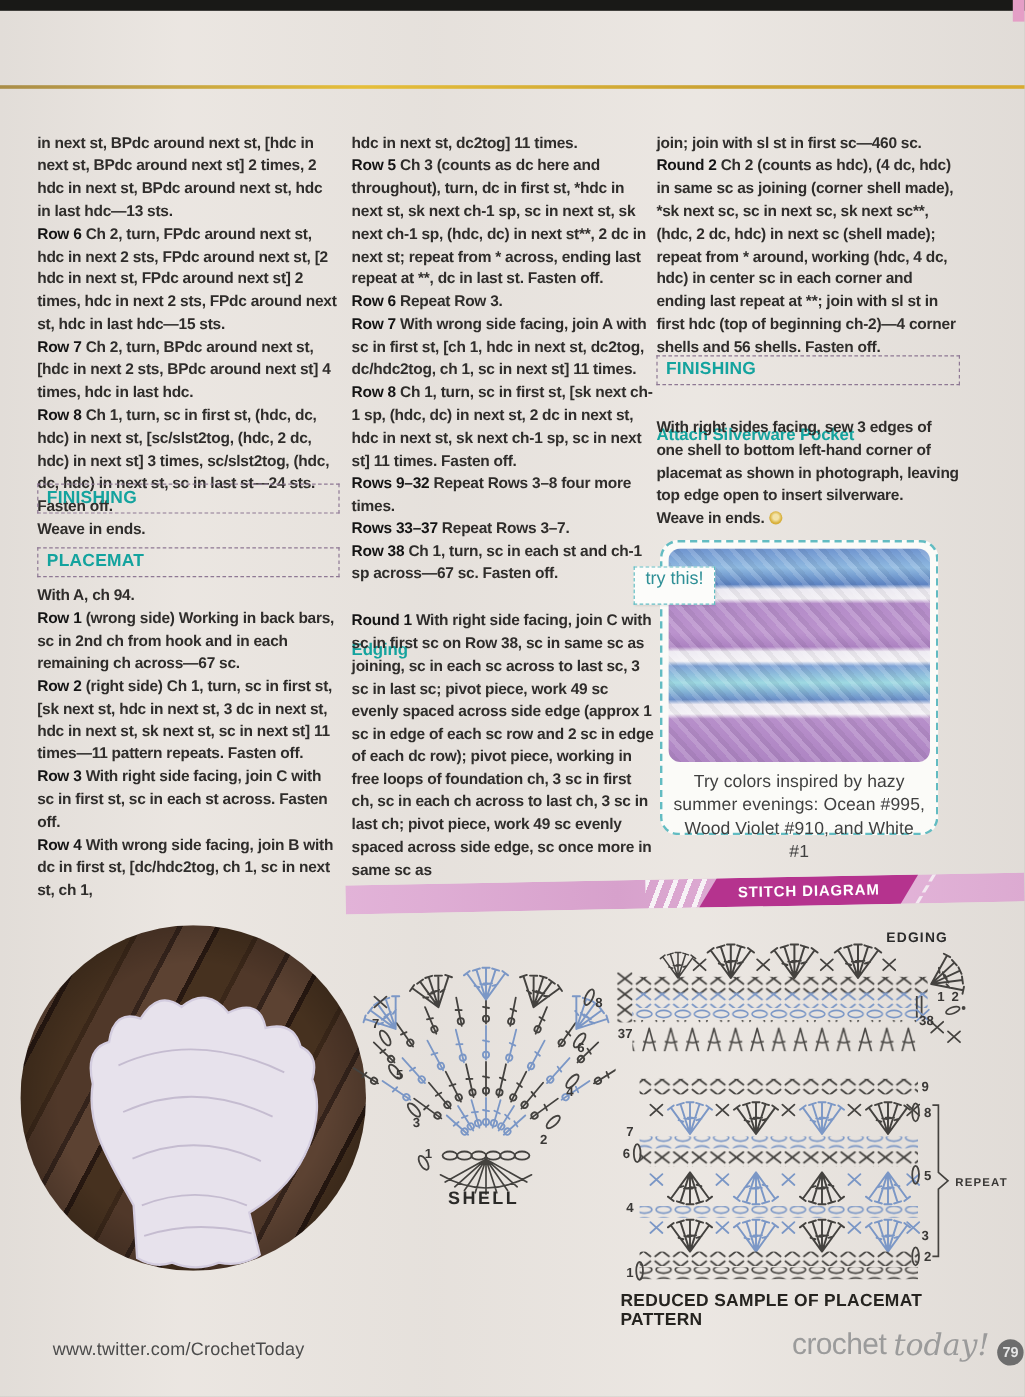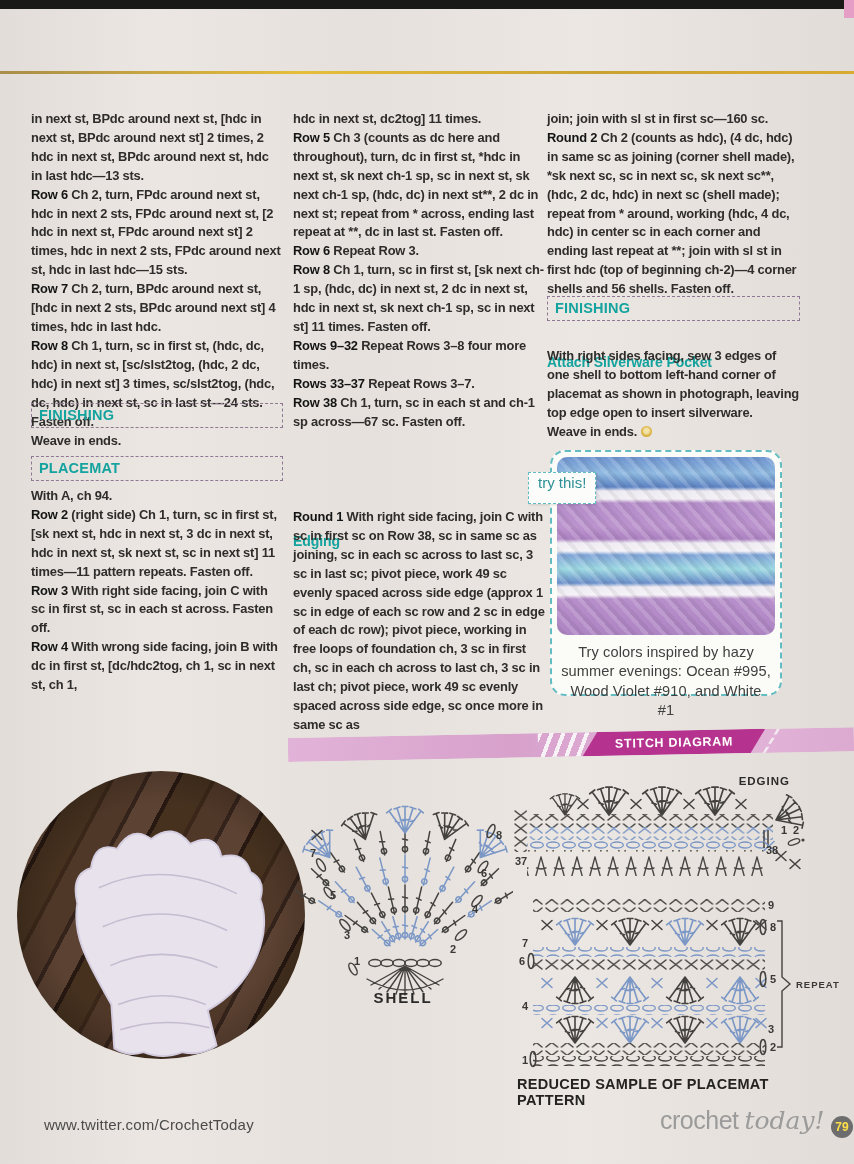--- a/index.html
+++ b/index.html
@@ -58,21 +58,21 @@
   use.blue,path.blue,ellipse.blue,g.blue{stroke:#7b97c6;}
   use.dark,path.dark,ellipse.dark,g.dark{stroke:#44423f;}
   .pm-caption{position:absolute;left:517px;top:1076px;width:300px;font-weight:bold;font-size:14.5px;
     letter-spacing:.3px;color:#25231f;}
   
   .ft-url{position:absolute;left:44px;top:1116px;font-size:15px;color:#4b4b4b;letter-spacing:.2px;}
   .brand{position:absolute;left:660px;top:1106px;display:flex;align-items:flex-end;}
   .brand-1{font-size:25px;color:#9b9b9b;letter-spacing:-.5px;}
   .brand-2{font-family:"DejaVu Serif",serif;font-style:italic;font-size:25px;color:#9b9b9b;margin-left:6px;}
   .page-badge{position:absolute;left:831px;top:1116px;width:22px;height:22px;border-radius:50%;background:#6d6d6d;
-    color:#fde047;font-size:12px;font-weight:bold;display:flex;align-items:center;justify-content:center;}
+    color:#e5e5e5;font-size:12px;font-weight:bold;display:flex;align-items:center;justify-content:center;}
 </style>
 </head>
 <body>
 
 <div class="page">
 
   <svg width="0" height="0" style="position:absolute" aria-hidden="true">
     <defs>
       <pattern id="xg" width="15.5" height="13" patternUnits="userSpaceOnUse">
         <path d="M2,2 L13.5,11 M13.5,2 L2,11" stroke="#44423f" stroke-width="1.5" fill="none" stroke-linecap="round"></path>
@@ -130,41 +130,43 @@
     <span class="hdr">FINISHING</span>
   </div>
   <div class="tblock" style="left:31px;top:432px;">
     <p class="para">Weave in ends.</p>
   </div>
   <div class="hdr-box" style="left:31px;top:456px;">
     <span class="hdr">PLACEMAT</span>
   </div>
   <div class="tblock" style="left:31px;top:487px;">
     <p class="para">With A, ch 94.</p>
+    <p class="para"><b>Row 1</b> <span>(wrong side) Working in back bars, sc in 2nd ch from hook and in each remaining ch across—67 sc.</span></p>
     <p class="para"><b>Row 2</b> <span>(right side) Ch 1, turn, sc in first st, [sk next st, hdc in next st, 3 dc in next st, hdc in next st, sk next st, sc in next st] 11 times—11 pattern repeats. Fasten off.</span></p>
     <p class="para"><b>Row 3</b> <span>With right side facing, join C with sc in first st, sc in each st across. Fasten off.</span></p>
     <p class="para"><b>Row 4</b> <span>With wrong side facing, join B with dc in first st, [dc/hdc2tog, ch 1, sc in next st, ch 1,</span></p>
   </div>
 
   <div class="tblock" style="left:293px;top:110px;">
     <p class="para">hdc in next st, dc2tog] 11 times.</p>
     <p class="para"><b>Row 5</b> <span>Ch 3 (counts as dc here and throughout), turn, dc in first st, *hdc in next st, sk next ch-1 sp, sc in next st, sk next ch-1 sp, (hdc, dc) in next st**, 2 dc in next st; repeat from * across, ending last repeat at **, dc in last st. Fasten off.</span></p>
     <p class="para"><b>Row 6</b> <span>Repeat Row 3.</span></p>
+    <p class="para"><b>Row 7</b> <span>With wrong side facing, join A with sc in first st, [ch 1, hdc in next st, dc2tog, dc/hdc2tog, ch 1, sc in next st] 11 times.</span></p>
     <p class="para"><b>Row 8</b> <span>Ch 1, turn, sc in first st, [sk next ch-1 sp, (hdc, dc) in next st, 2 dc in next st, hdc in next st, sk next ch-1 sp, sc in next st] 11 times. Fasten off.</span></p>
     <p class="para"><b>Rows 9–32</b> <span>Repeat Rows 3–8 four more times.</span></p>
     <p class="para"><b>Rows 33–37</b> <span>Repeat Rows 3–7.</span></p>
     <p class="para"><b>Row 38</b> <span>Ch 1, turn, sc in each st and ch-1 sp across—67 sc. Fasten off.</span></p>
   </div>
   <div class="subhead" style="left:293px;top:505px;">Edging</div>
   <div class="tblock" style="left:293px;top:508px;">
     <p class="para"><b>Round 1</b> <span>With right side facing, join C with sc in first sc on Row 38, sc in same sc as joining, sc in each sc across to last sc, 3 sc in last sc; pivot piece, work 49 sc evenly spaced across side edge (approx 1 sc in edge of each sc row and 2 sc in edge of each dc row); pivot piece, working in free loops of foundation ch, 3 sc in first ch, sc in each ch across to last ch, 3 sc in last ch; pivot piece, work 49 sc evenly spaced across side edge, sc once more in same sc as</span></p>
   </div>
 
   <div class="tblock" style="left:547px;top:110px;width:253px;">
-    <p class="para">join; join with sl st in first sc—160 sc.</p>
+    <p class="para">join; join with sl st in first sc—460 sc.</p>
     <p class="para"><b>Round 2</b> <span>Ch 2 (counts as hdc), (4 dc, hdc) in same sc as joining (corner shell made), *sk next sc, sc in next sc, sk next sc**, (hdc, 2 dc, hdc) in next sc (shell made); repeat from * around, working (hdc, 4 dc, hdc) in center sc in each corner and ending last repeat at **; join with sl st in first hdc (top of beginning ch-2)—4 corner shells and 56 shells. Fasten off.</span></p>
   </div>
   <div class="hdr-box" style="left:547px;top:296px;width:253px;">
     <span class="hdr">FINISHING</span>
   </div>
   <div class="subhead" style="left:547px;top:326px;">Attach Silverware Pocket</div>
   <div class="tblock" style="left:547px;top:347px;width:253px;">
     <p class="para">With right sides facing, sew 3 edges of one shell to bottom left-hand corner of placemat as shown in photograph, leaving top edge open to insert silverware.</p>
     <p class="para"><span>Weave in ends.</span> <span class="endmark"></span></p>
   </div>

